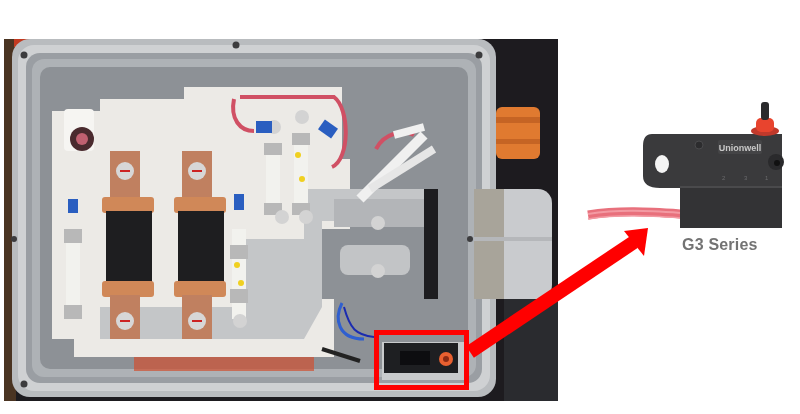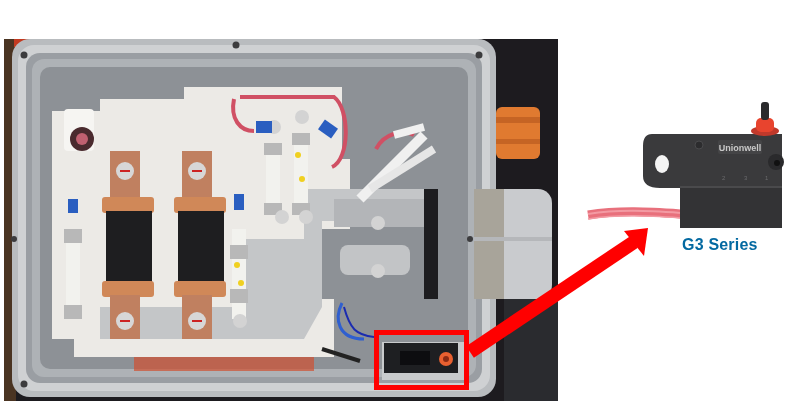--- a/index.html
+++ b/index.html
@@ -12,21 +12,21 @@
       position: absolute; left: 4px; top: 39px; width: 554px; height: 362px;
       overflow: hidden; background: #1c1a1c;
     }
     .photo svg { display: block; }
     .overlay { position: absolute; left: 0; top: 0; width: 800px; height: 414px; pointer-events: none; }
     .product {
       position: absolute; left: 585px; top: 95px; width: 205px; height: 135px;
     }
     .series-label {
       position: absolute; left: 682px; top: 236px;
-      font-size: 16px; font-weight: bold; color: #0369a1;
+      font-size: 16px; font-weight: bold; color: #737373;
       white-space: nowrap; letter-spacing: 0.2px;
     }
   </style>
 </head>
 <body>
 
 <div>
 
   <div class="photo">
     <svg width="554" height="362" viewBox="0 0 554 362" xmlns="http://www.w3.org/2000/svg">

